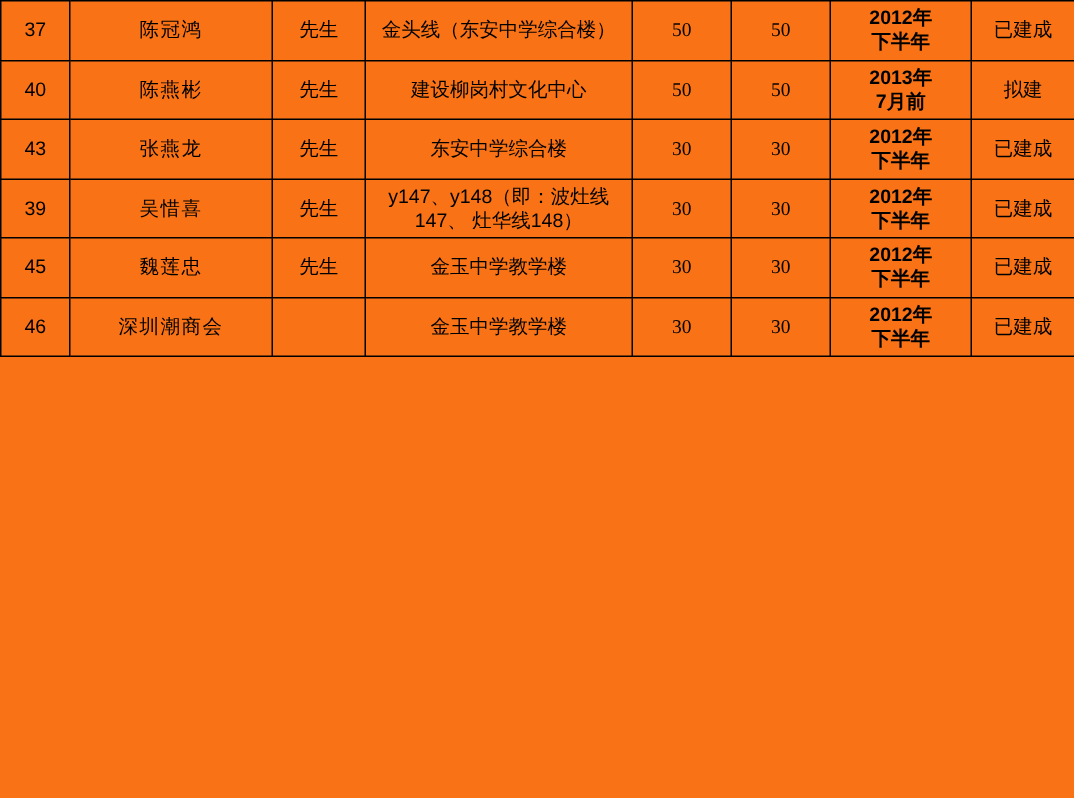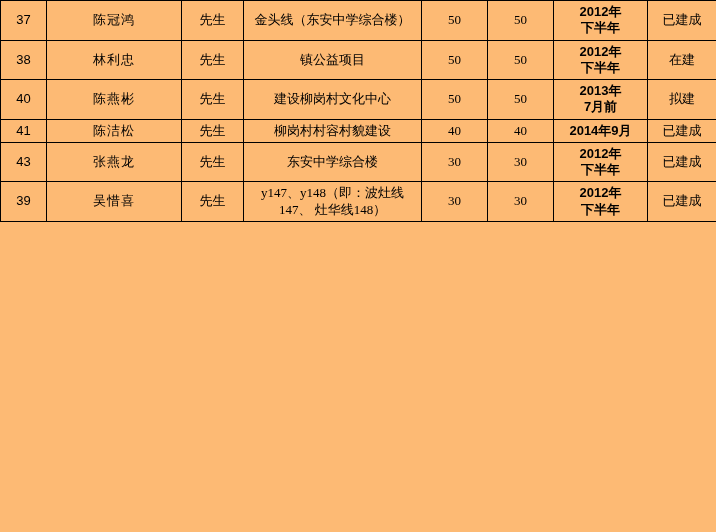--- a/index.html
+++ b/index.html
@@ -11,21 +11,21 @@
     width: 716px;
     height: 532px;
     font-family: "Liberation Sans", sans-serif;
     color: #000000;
     overflow: hidden;
   }
   .sheet {
     width: 716px;
     height: 532px;
     position: relative;
-    background: #fdba74;
+    background: #f97316;
   }
   table.data-table {
     border-collapse: collapse;
     table-layout: fixed;
     width: 716px;
     margin: 0;
     padding: 0;
   }
   table.data-table td {
     border: 1px solid #000000;
@@ -48,21 +48,21 @@
   col.c-state { width: 69px; }
 
   td.idx   { font-size: 13px; }
   td.name  { font-size: 14px; letter-spacing: 1px; }
   td.title { font-size: 13px; }
   td.proj  { font-size: 13px; }
   td.amt   { font-size: 13px; font-family: Liberation Serif, serif; }
   td.time  { font-size: 12px; line-height: 1.3; font-weight: bold; }
   td.state { font-size: 13px; }
   .two-line { display: block; }
-  .mono-ish { font-family: Liberation Serif, serif; }
+  .mono-ish { font-family: Liberation Sans, sans-serif; }
 </style>
 </head>
 <body>
 
 <div class="sheet">
   <table class="data-table">
     <colgroup>
       <col class="c-idx">
       <col class="c-name">
       <col class="c-title">
@@ -80,57 +80,31 @@
         <td class="proj">金头线（东安中学综合楼）</td>
         <td class="amt">50</td>
         <td class="amt">50</td>
         <td class="time">
           <span class="two-line">2012年</span>
           <span class="two-line">下半年</span>
         </td>
         <td class="state">已建成</td>
       </tr>
       <tr>
-        <td class="idx">38</td>
-        <td class="name">林利忠</td>
-        <td class="title">先生</td>
-        <td class="proj">镇公益项目</td>
-        <td class="amt">50</td>
-        <td class="amt">50</td>
-        <td class="time">
-          <span class="two-line">2012年</span>
-          <span class="two-line">下半年</span>
-        </td>
-        <td class="state">在建</td>
-      </tr>
-      <tr>
         <td class="idx">40</td>
         <td class="name">陈燕彬</td>
         <td class="title">先生</td>
         <td class="proj">建设柳岗村文化中心</td>
         <td class="amt">50</td>
         <td class="amt">50</td>
         <td class="time">
           <span class="two-line">2013年</span>
           <span class="two-line">7月前</span>
         </td>
         <td class="state">拟建</td>
-      </tr>
-      <tr>
-        <td class="idx">41</td>
-        <td class="name">陈洁松</td>
-        <td class="title">先生</td>
-        <td class="proj">柳岗村村容村貌建设</td>
-        <td class="amt">40</td>
-        <td class="amt">40</td>
-        <td class="time">
-          <span class="two-line">2014年9月</span>
-          <span class="two-line"></span>
-        </td>
-        <td class="state">已建成</td>
       </tr>
       <tr>
         <td class="idx">43</td>
         <td class="name">张燕龙</td>
         <td class="title">先生</td>
         <td class="proj">东安中学综合楼</td>
         <td class="amt">30</td>
         <td class="amt">30</td>
         <td class="time">
           <span class="two-line">2012年</span>
@@ -144,15 +118,41 @@
         <td class="title">先生</td>
         <td class="proj mono-ish">y147、y148（即：波灶线147、 灶华线148）</td>
         <td class="amt">30</td>
         <td class="amt">30</td>
         <td class="time">
           <span class="two-line">2012年</span>
           <span class="two-line">下半年</span>
         </td>
         <td class="state">已建成</td>
       </tr>
+      <tr>
+        <td class="idx">45</td>
+        <td class="name">魏莲忠</td>
+        <td class="title">先生</td>
+        <td class="proj">金玉中学教学楼</td>
+        <td class="amt">30</td>
+        <td class="amt">30</td>
+        <td class="time">
+          <span class="two-line">2012年</span>
+          <span class="two-line">下半年</span>
+        </td>
+        <td class="state">已建成</td>
+      </tr>
+      <tr>
+        <td class="idx">46</td>
+        <td class="name">深圳潮商会</td>
+        <td class="title"></td>
+        <td class="proj">金玉中学教学楼</td>
+        <td class="amt">30</td>
+        <td class="amt">30</td>
+        <td class="time">
+          <span class="two-line">2012年</span>
+          <span class="two-line">下半年</span>
+        </td>
+        <td class="state">已建成</td>
+      </tr>
     </tbody>
   </table>
 </div>
 
 </body></html>

